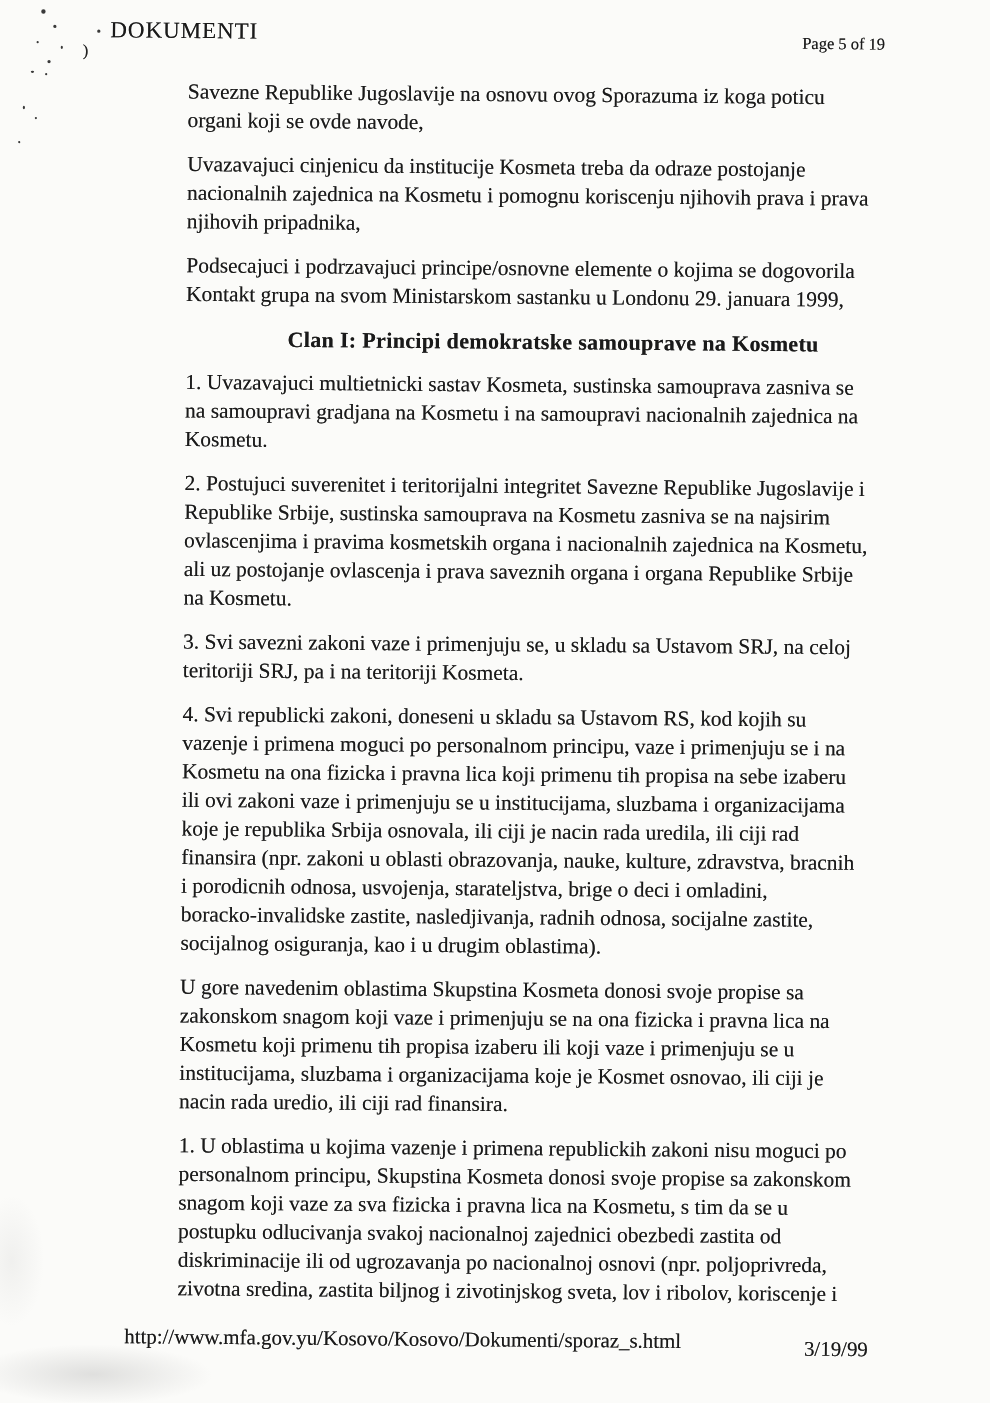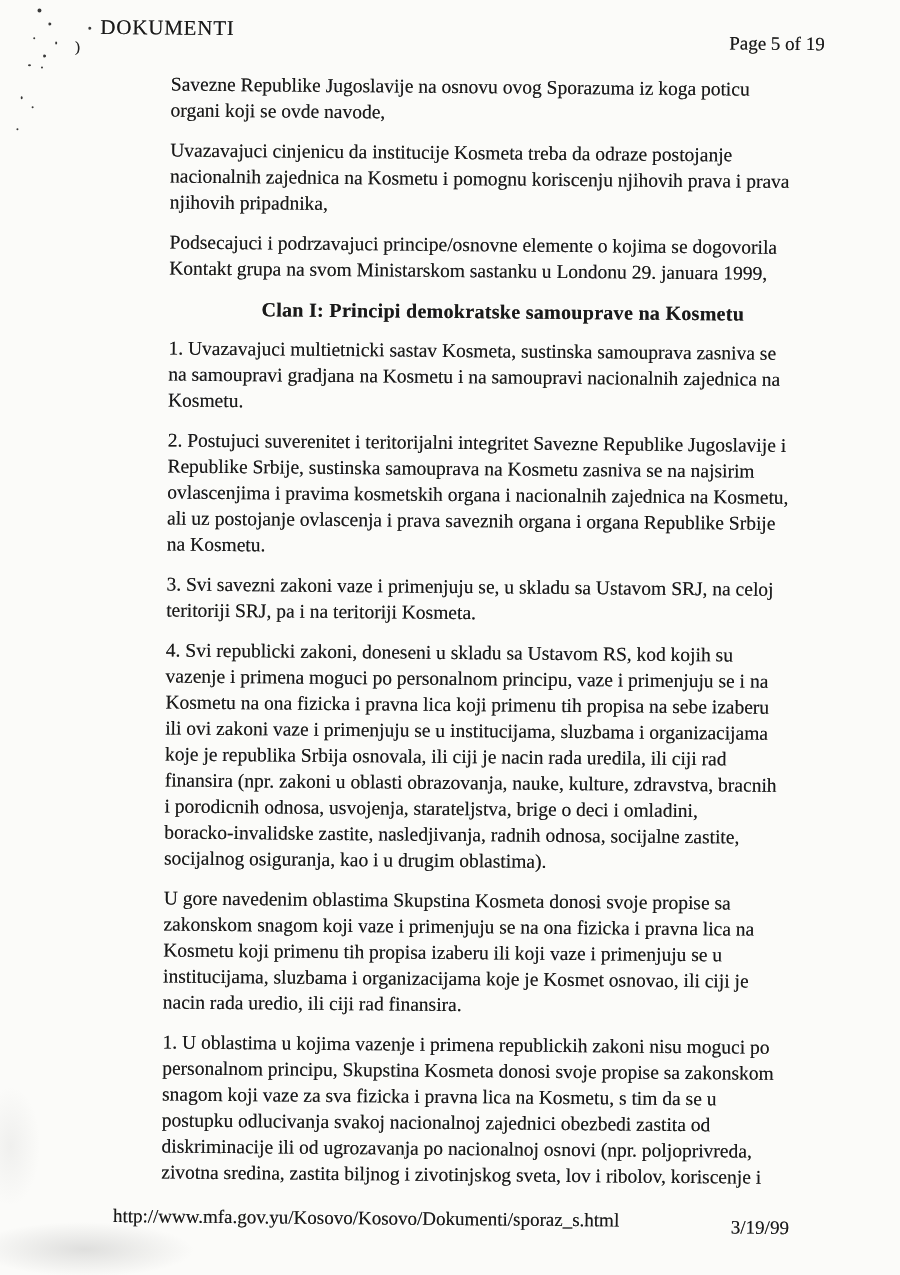--- a/index.html
+++ b/index.html
@@ -16,21 +16,21 @@
     transform: rotate(0.5deg);
     transform-origin: 450px 640px;
     text-shadow: 0 0 0.5px rgba(25,25,25,0.65);
   }
   .hdr-title {
     position: absolute; left: 95px; top: 18px;
     font-size: 21px; letter-spacing: 0.8px;
   }
   .hdr-page {
     position: absolute; left: 724px; top: 30px;
-    font-size: 19px;
+    font-size: 15px;
   }
   .content {
     position: absolute; left: 166px; top: 74px; width: 690px;
     font-size: 19.5px; line-height: 26px;
   }
   .content p {
     margin: 0 0 14px 0;
     white-space: pre;
   }
   .content h2 {

